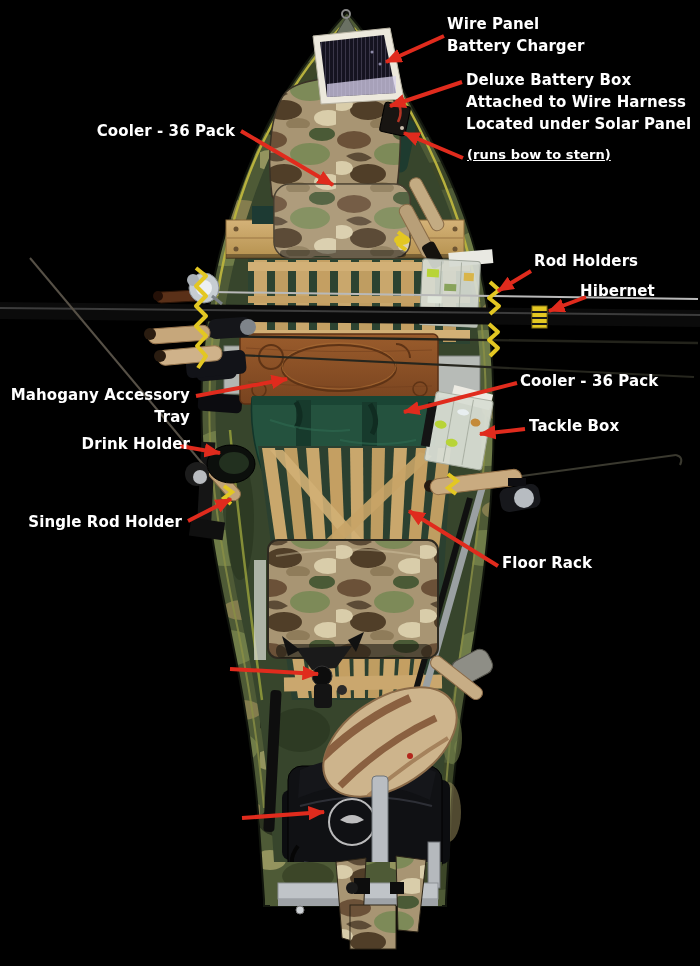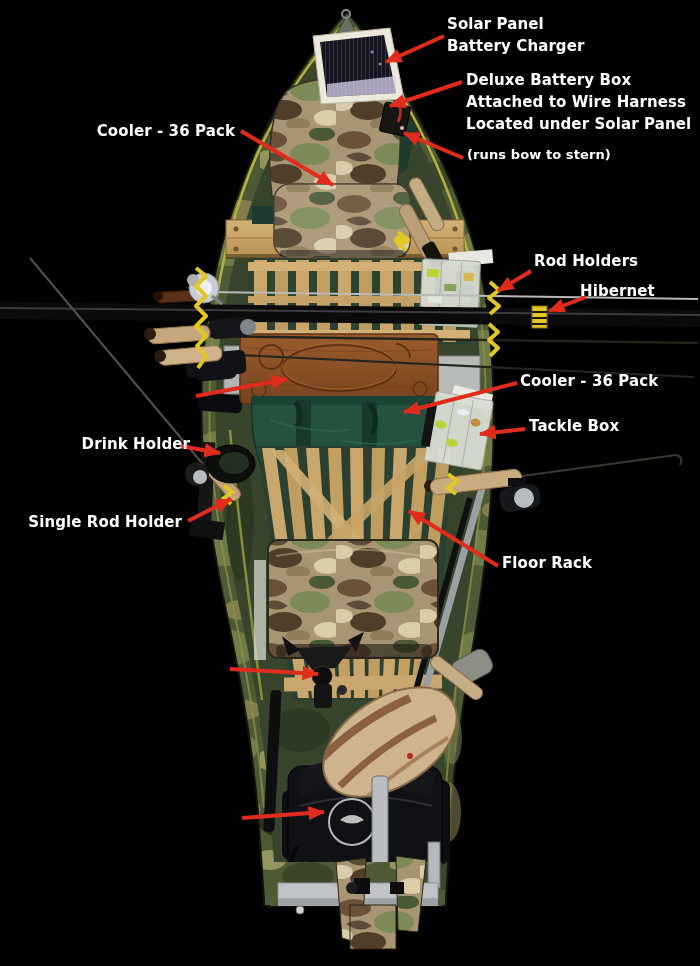--- a/index.html
+++ b/index.html
@@ -16,21 +16,21 @@
   }
   .photo,.arrows{position:absolute;left:0;top:0;}
   .arrows{pointer-events:none;}
   .arrows line{stroke:var(--arrow);stroke-width:4;}
   .arrows .ah{fill:var(--arrow);}
   .label{
     position:absolute;color:var(--label-text);
     font-weight:bold;font-size:15px;line-height:22px;
     white-space:pre-line;letter-spacing:0.1px;
   }
-  .label .note{display:block;font-size:13px;line-height:19px;}
+  .label .note{display:block;font-size:13px;line-height:19px;text-decoration:underline;}
   .r{text-align:right;}
 </style>
 </head>
 <body>
 
 <div class="stage">
 
   <svg class="photo" width="700" height="966" viewBox="0 0 700 966">
     <defs>
       <pattern id="camo" width="84" height="64" patternUnits="userSpaceOnUse">
@@ -363,28 +363,29 @@
     <line x1="517" y1="383" x2="404" y2="412" marker-end="url(#ah)"></line>
     <line x1="525" y1="429" x2="480" y2="434" marker-end="url(#ah)"></line>
     <line x1="196" y1="396" x2="287" y2="379" marker-end="url(#ah)"></line>
     <line x1="180" y1="446" x2="220" y2="453" marker-end="url(#ah)"></line>
     <line x1="188" y1="521" x2="231" y2="499" marker-end="url(#ah)"></line>
     <line x1="498" y1="566" x2="409" y2="511" marker-end="url(#ah)"></line>
     <line x1="230" y1="669" x2="318" y2="674" marker-end="url(#ah)"></line>
     <line x1="242" y1="818" x2="324" y2="812" marker-end="url(#ah)"></line>
   </svg>
 
-  <div class="label" style="left:447px;top:13px"><span>Solar Panel
+  <div class="label" style="left:447px;top:13px"><span>Wire Panel
 Battery Charger</span></div>
   <div class="label" style="left:466px;top:69px"><span>Deluxe Battery Box
 Attached to Wire Harness
 Located under Solar Panel</span></div>
   <div class="label" style="left:467px;top:145px"><span class="note">(runs bow to stern)</span></div>
   <div class="label r" style="right:465px;top:120px"><span>Cooler - 36 Pack</span></div>
   <div class="label" style="left:534px;top:250px"><span>Rod Holders</span></div>
   <div class="label" style="left:580px;top:280px"><span>Hibernet</span></div>
   <div class="label" style="left:520px;top:370px"><span>Cooler - 36 Pack</span></div>
   <div class="label" style="left:529px;top:415px"><span>Tackle Box</span></div>
+  <div class="label r" style="right:510px;top:384px"><span>Mahogany Accessory Tray</span></div>
   <div class="label r" style="right:510px;top:433px"><span>Drink Holder</span></div>
   <div class="label r" style="right:518px;top:511px"><span>Single Rod Holder</span></div>
   <div class="label" style="left:502px;top:552px"><span>Floor Rack</span></div>
 
 </div>
 
 </body></html>

